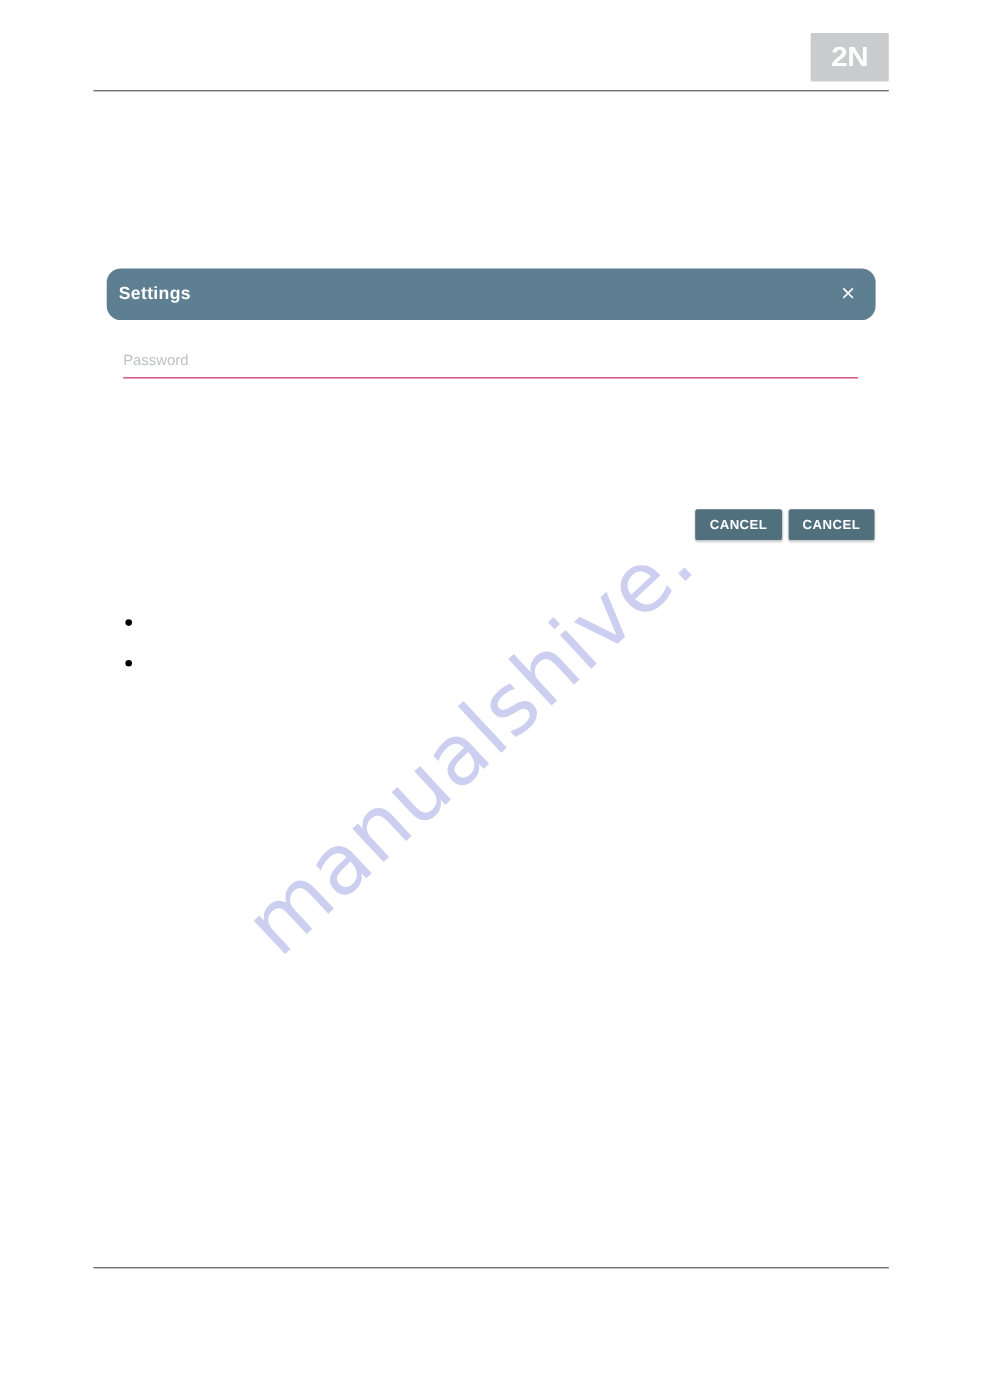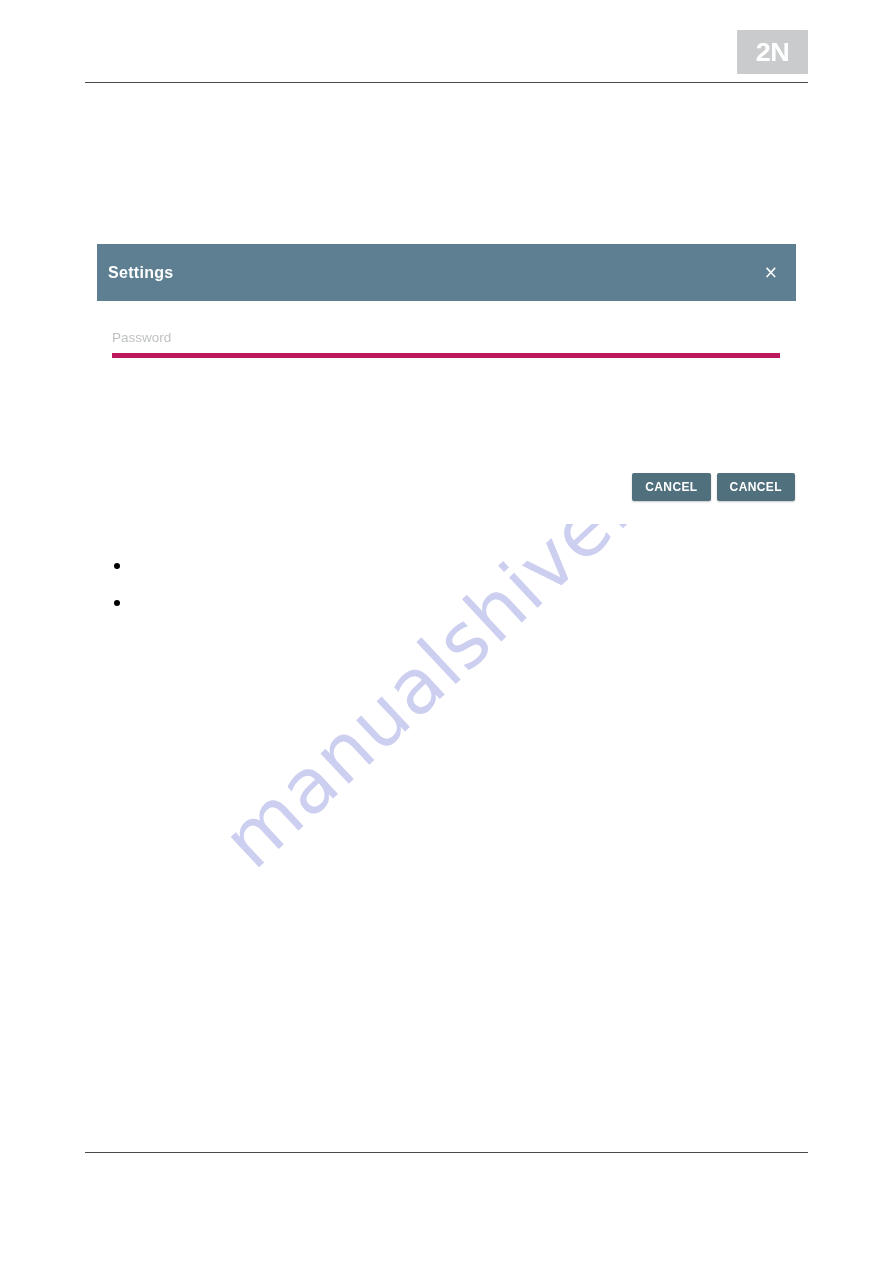--- a/index.html
+++ b/index.html
@@ -88,27 +88,28 @@
   
   .dialog {
     position: absolute;
     left: 97px;
     top: 244px;
     width: 699px;
     z-index: 10;
   }
 
   .dialog-header {
-    height: 57px;
+    height: 47px;
     background: #5e7f91;
     display: flex;
     align-items: center;
     justify-content: space-between;
     padding: 0 16px 0 11px;
     box-sizing: border-box;
+    border-radius: 13px;
   }
   .dialog-title {
     color: #ffffff;
     font-family: "Liberation Sans", sans-serif;
     font-weight: bold;
     font-size: 16px;
     letter-spacing: 0.3px;
   }
   .dialog-close {
     color: #ffffff;
@@ -130,21 +131,21 @@
   }
 
   .field {
     position: relative;
     margin-bottom: 56px;
   }
   .field .field-input {
     display: block;
     width: 668px;
     border: none;
-    border-bottom: 5px solid #be185d;
+    border-bottom: 1px solid #be185d;
     outline: none;
     background: transparent;
     font-family: "Liberation Sans", sans-serif;
     font-size: 13.5px;
     color: #4a4a4a;
     padding: 0 0 8px 0;
     box-sizing: border-box;
   }
   .field .field-input::placeholder {
     color: #bfc2c4;

